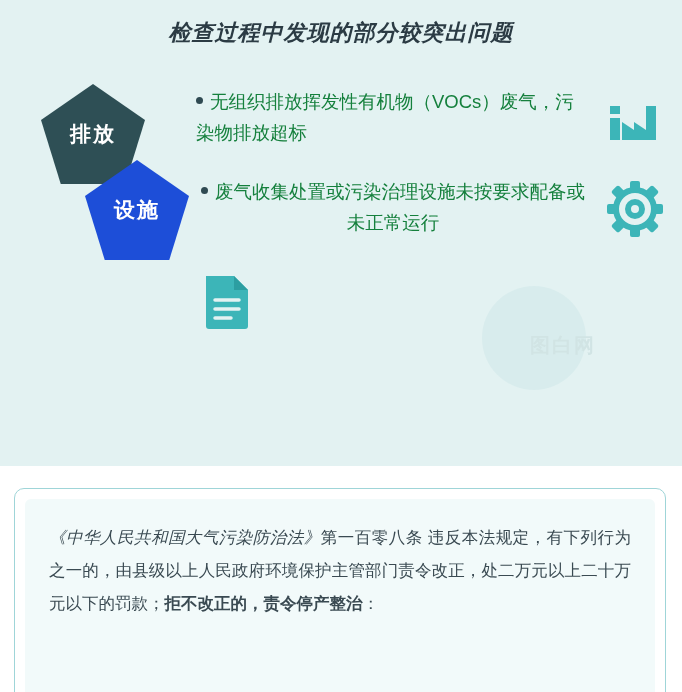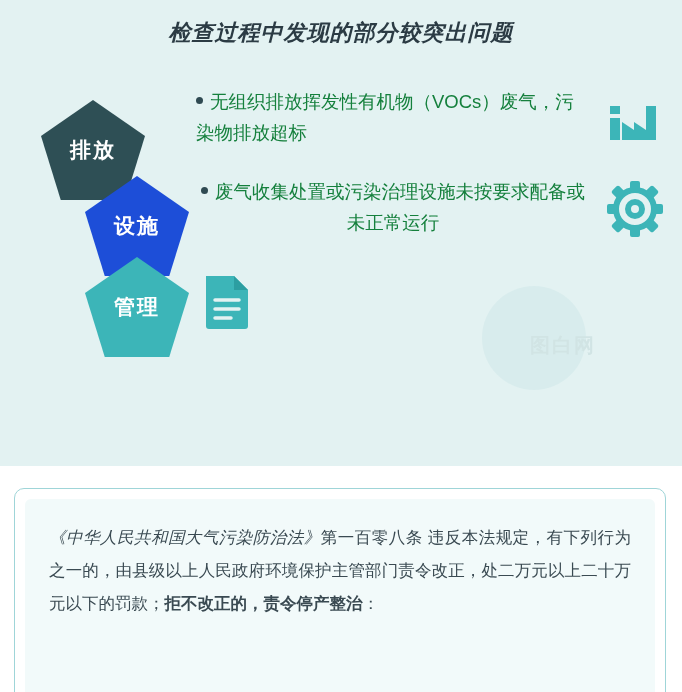--- a/index.html
+++ b/index.html
@@ -36,21 +36,21 @@
     font-weight: bold;
     font-style: italic;
     color: #2b3b44;
     letter-spacing: 1px;
   }
 
   
   .badges {
     position: absolute;
     left: 36px;
-    top: 100px;
+    top: 84px;
     width: 160px;
     height: 340px;
   }
   .badge {
     position: absolute;
     width: 104px;
     height: 100px;
     display: flex;
     align-items: center;
     justify-content: center;
@@ -195,23 +195,20 @@
 
   <div class="panel-title">检查过程中发现的部分较突出问题</div>
 
   <div class="badges">
     <div class="badge badge-0">
       <span>排放</span>
     </div>
     <div class="badge badge-1">
       <span>设施</span>
     </div>
-    <div class="badge badge-2">
-      <span>管理</span>
-    </div>
   </div>
 
   <div class="watermark">
     <div class="wm-circle"></div>
     <div class="wm-text">图白网</div>
   </div>
 
   <div class="rows">
 
     <div class="row row-0">

